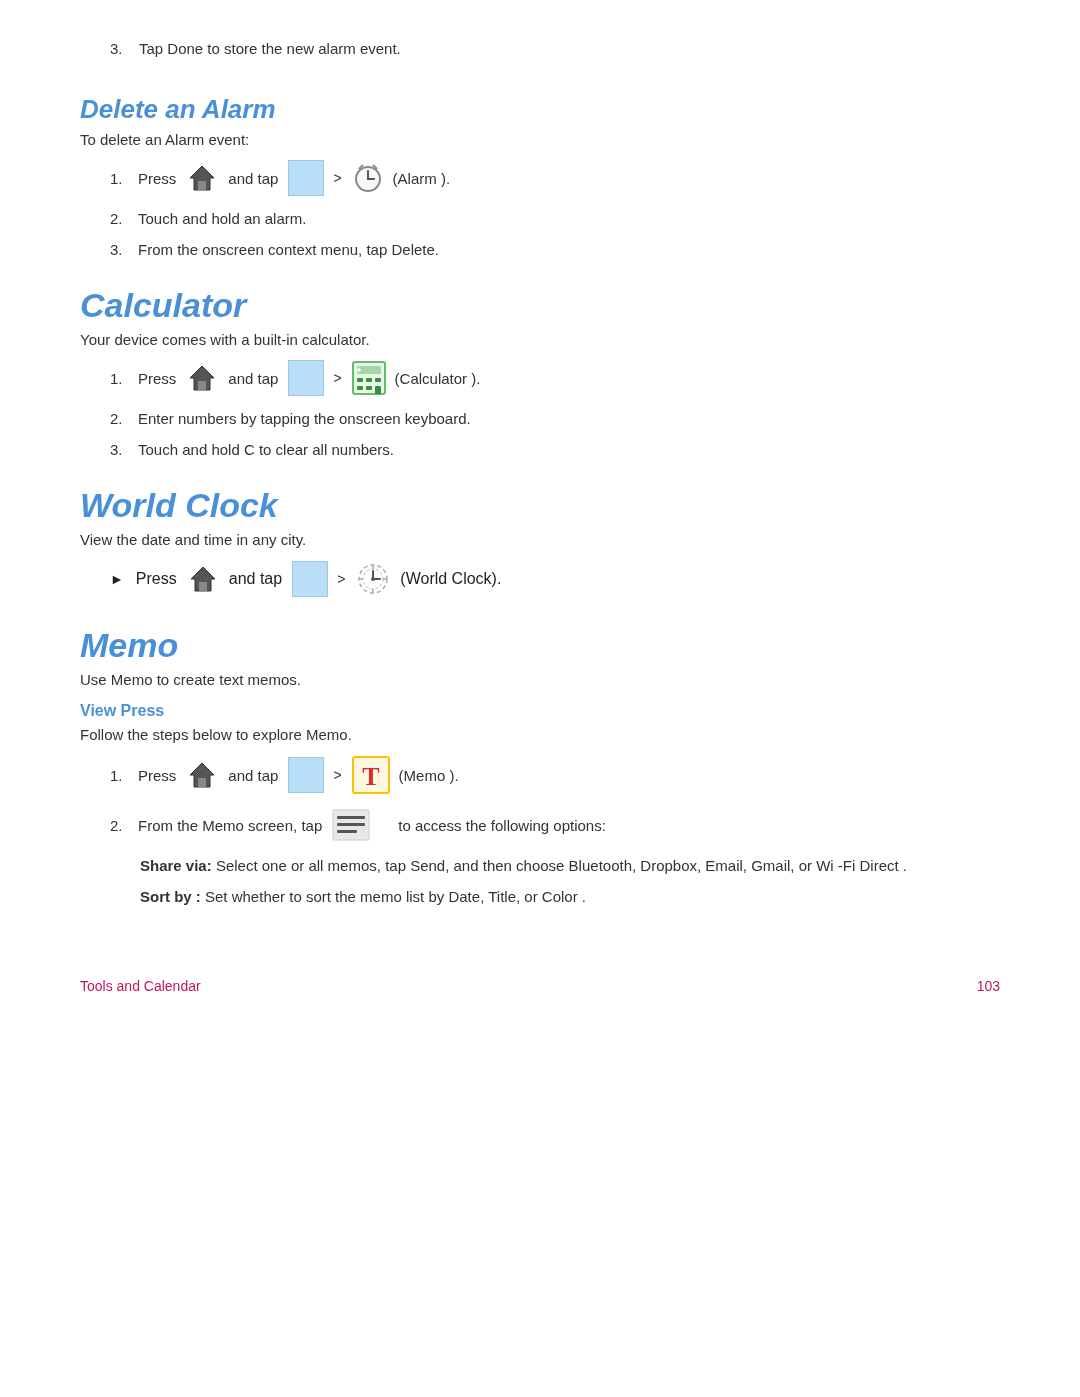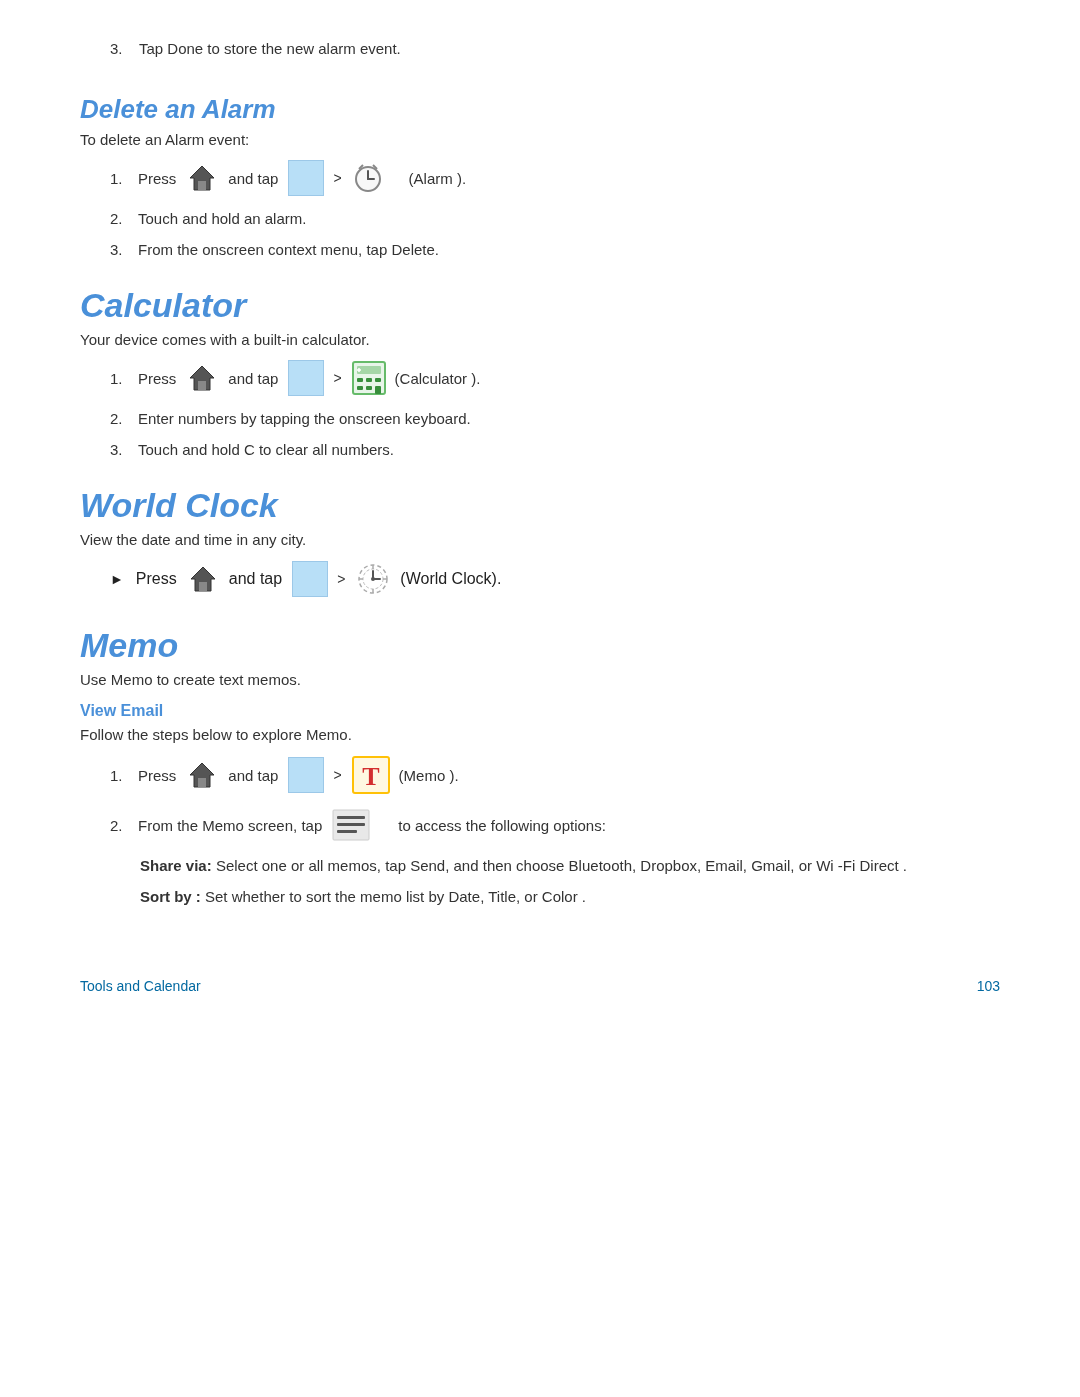--- a/index.html
+++ b/index.html
@@ -119,21 +119,21 @@
     }
 
     .page-footer {
       display: flex;
       justify-content: space-between;
       align-items: center;
       margin-top: 60px;
       padding-top: 10px;
       border-top: none;
       font-size: 14px;
-      color: #0369a1;
+      color: #be185d;
     }
 
     
     svg.home-svg {
       width: 32px;
       height: 32px;
       vertical-align: middle;
     }
   </style>
 </head>
@@ -174,21 +174,21 @@
       <span class="arrow">&gt;</span>
       <span class="inline-icon">
         <svg width="34" height="34" viewBox="0 0 34 34" xmlns="http://www.w3.org/2000/svg">
           <circle cx="17" cy="18" r="12" fill="#f8f8f8" stroke="#888" stroke-width="2"></circle>
           <line x1="17" y1="10" x2="17" y2="18" stroke="#555" stroke-width="2" stroke-linecap="round"></line>
           <line x1="17" y1="18" x2="23" y2="18" stroke="#555" stroke-width="2" stroke-linecap="round"></line>
           <line x1="8" y1="8" x2="12" y2="4" stroke="#888" stroke-width="2"></line>
           <line x1="26" y1="8" x2="22" y2="4" stroke="#888" stroke-width="2"></line>
         </svg>
       </span>
-      <span style="margin-left:18px;">(Alarm ).</span>
+      <span style="margin-left:2px;">(Alarm ).</span>
     </span>
   </li>
 
   <li>
     <span class="step-num">2.</span>
     <span>Touch and hold an alarm.</span>
   </li>
 
   <li>
     <span class="step-num">3.</span>
@@ -292,21 +292,21 @@
         <line x1="29" y1="19" x2="33" y2="19" stroke="#aaa" stroke-width="1.5"></line>
       </svg>
     </span>
     <span style="margin-left:2px;">(World Clock).</span>
   </span>
 </div>
 
 <h2 class="section-heading-large">Memo</h2>
 <p class="section-desc">Use Memo to create text memos.</p>
 
-<p class="section-subheading">View Email</p>
+<p class="section-subheading">View Press</p>
 <p class="section-desc">Follow the steps below to explore Memo.</p>
 
 <ol class="steps-list" style="list-style:none;">
 
   <li>
     <span class="step-num">1.</span>
     <span class="step-text">
       <span style="margin-right:4px;">Press</span>
       <span class="inline-icon">
         <svg class="home-svg" viewBox="0 0 32 32" xmlns="http://www.w3.org/2000/svg">

